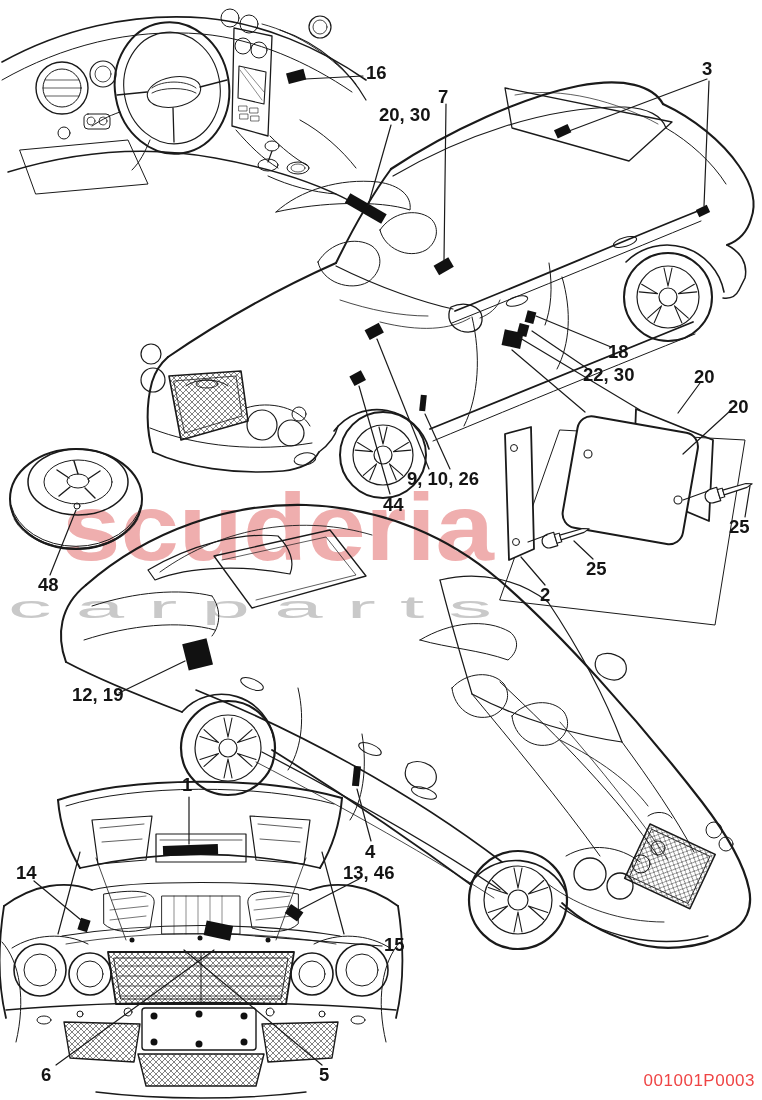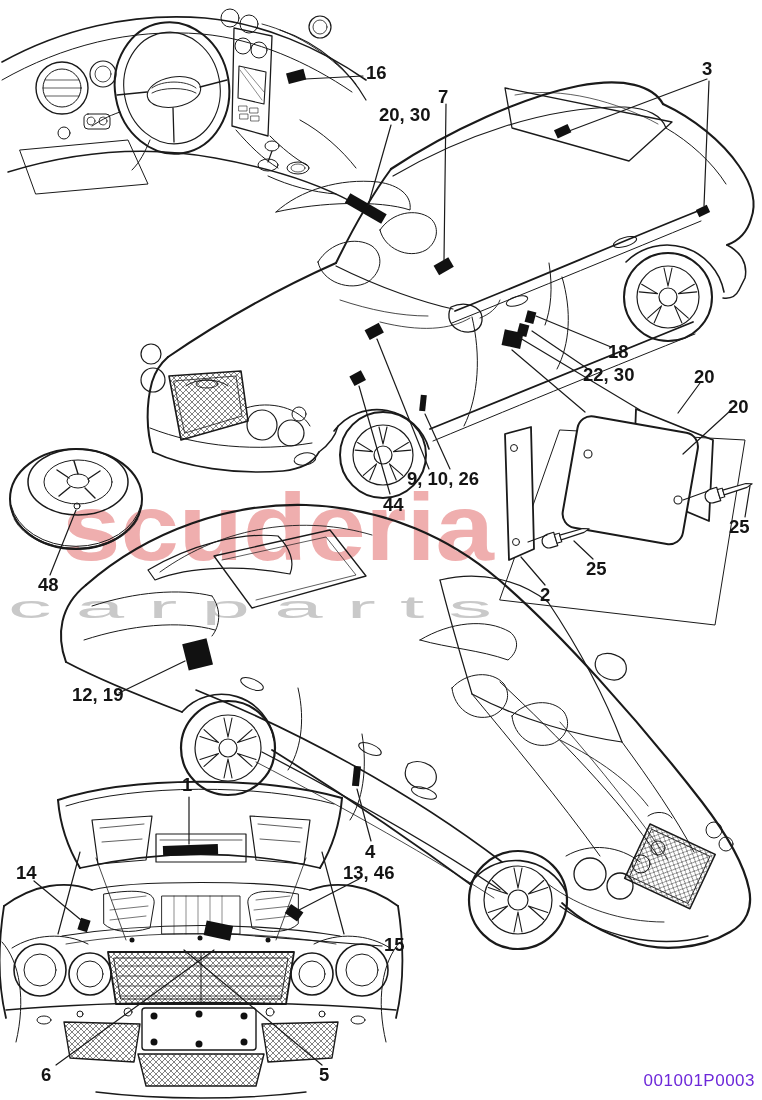--- a/index.html
+++ b/index.html
@@ -9,21 +9,21 @@
   #art path,#art circle,#art ellipse,#art line,#art rect,#art polygon{
       stroke:var(--line,#1a1a1a);fill:none;stroke-linecap:round;stroke-linejoin:round;}
   #art .filled{fill:var(--mark-black,#111);stroke:none;}
   #art .white{fill:#ffffff;}
   #art .mesh{fill:url(#mesh);}
   #art .cell{fill:var(--flag-gray,#d9dade);stroke:none;}
   #art text{stroke:none;}
   .wm-brand{fill:var(--watermark-red,#efaeae);font-weight:bold;font-family:"Liberation Sans",sans-serif;}
   .wm-sub{fill:var(--watermark-gray,#c9c9c9);font-family:"Liberation Sans",sans-serif;}
   .callout{position:absolute;font-weight:bold;font-size:18.5px;line-height:1;color:#141414;white-space:nowrap;}
-  .footer-code{position:absolute;right:7px;top:1071px;font-size:17px;letter-spacing:.5px;color:#6d28d9;}
+  .footer-code{position:absolute;right:7px;top:1071px;font-size:17px;letter-spacing:.5px;color:#ef4444;}
 </style>
 </head>
 <body>
 
 <div class="canvas">
 
 <svg id="art" width="762" height="1100" viewBox="0 0 762 1100">
   <defs>
     <pattern id="mesh" width="6" height="6" patternUnits="userSpaceOnUse">
       <path d="M0,6 L6,0 M0,0 L6,6" stroke="#444" stroke-width="0.55" fill="none"></path>

